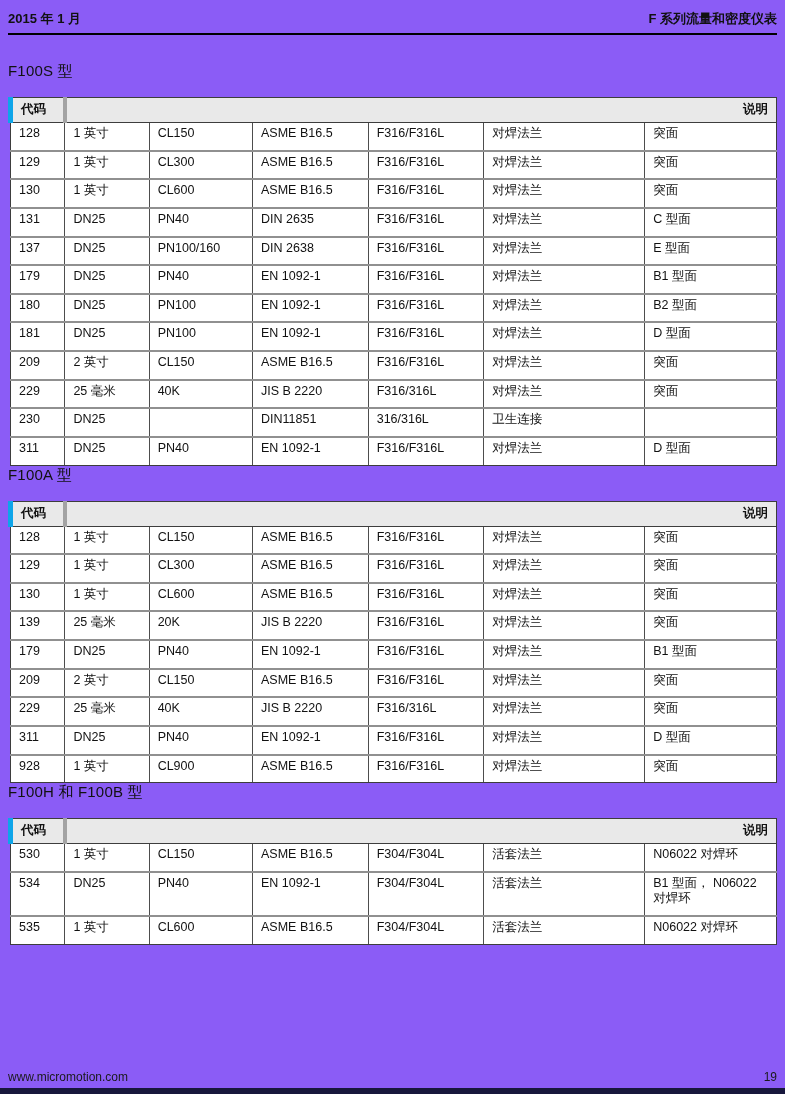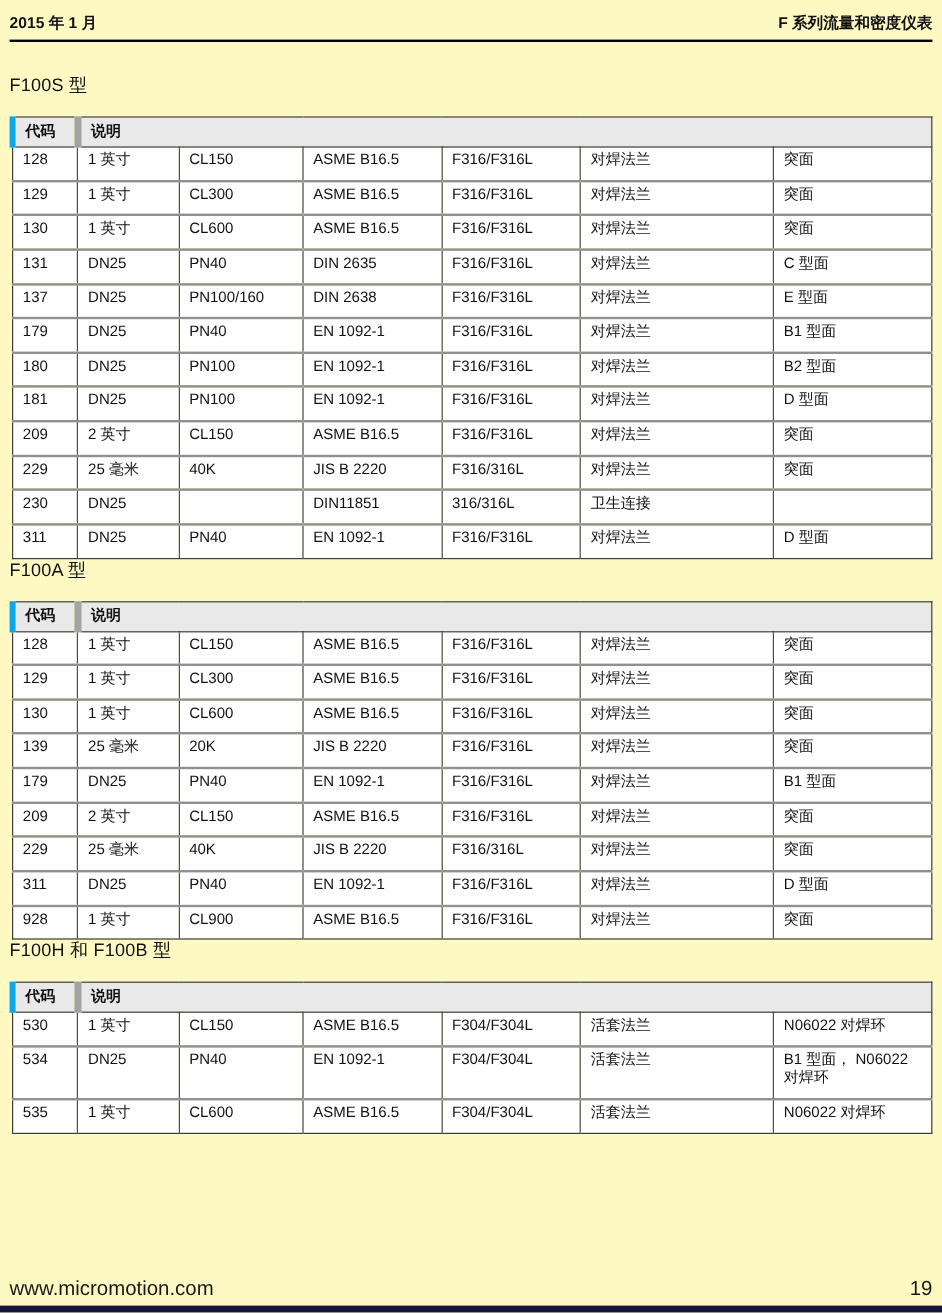--- a/index.html
+++ b/index.html
@@ -2,21 +2,21 @@
 <html><head>
 <meta charset="utf-8">
 <style>
   * { margin: 0; padding: 0; box-sizing: border-box; }
   html, body { background: #ffffff; }
   body { font-family: "Liberation Sans", "DejaVu Sans", sans-serif; color: #111; }
   .page {
     position: relative;
     width: 785px;
     height: 1094px;
-    background: #fef9c3;
+    background: #8b5cf6;
     overflow: hidden;
   }
   .content { padding: 8px 8px 0 8px; }
 
   
   .doc-header {
     display: flex;
     justify-content: space-between;
     align-items: flex-end;
     font-size: 13px;
@@ -55,21 +55,21 @@
   table.spec-table thead th {
     background: #e9e9e9;
     font-weight: bold;
     padding: 3px 8px 4px 8px;
     border-top: 1px solid #3d3d3d;
     border-bottom: 1px solid #3d3d3d;
     font-size: 12.5px;
   }
   table.spec-table thead th:first-child { border-left: 5px solid #0ea5e9; }
   table.spec-table thead th:last-child { border-right: 1px solid #3d3d3d; }
-  table.spec-table thead th + th { border-left: 6px solid #a3a3a3; }
+  table.spec-table thead th + th { border-left: 4px solid #a3a3a3; text-align: right; }
   table.spec-table tbody td {
     background: #ffffff;
     padding: 3px 8px 8px 8px;
     border-bottom: 2px solid #909090;
     border-left: 1px solid #4d4d4d;
     height: 27px;
     line-height: 1.25;
   }
   table.spec-table tbody td:first-child { border-left: 1px solid #3d3d3d; }
   table.spec-table tbody td:last-child { border-right: 1px solid #3d3d3d; }
@@ -86,21 +86,21 @@
   
   .doc-footer {
     position: absolute;
     left: 0; right: 0; bottom: 0;
   }
   .doc-footer-row {
     display: flex;
     justify-content: space-between;
     align-items: flex-end;
     padding: 0 8px 4px 8px;
-    font-size: 17px;
+    font-size: 12px;
     color: #1a1a1a;
   }
   .doc-footer-bar {
     height: 6px;
     width: 100%;
   }
 </style>
 </head>
 <body>
 

